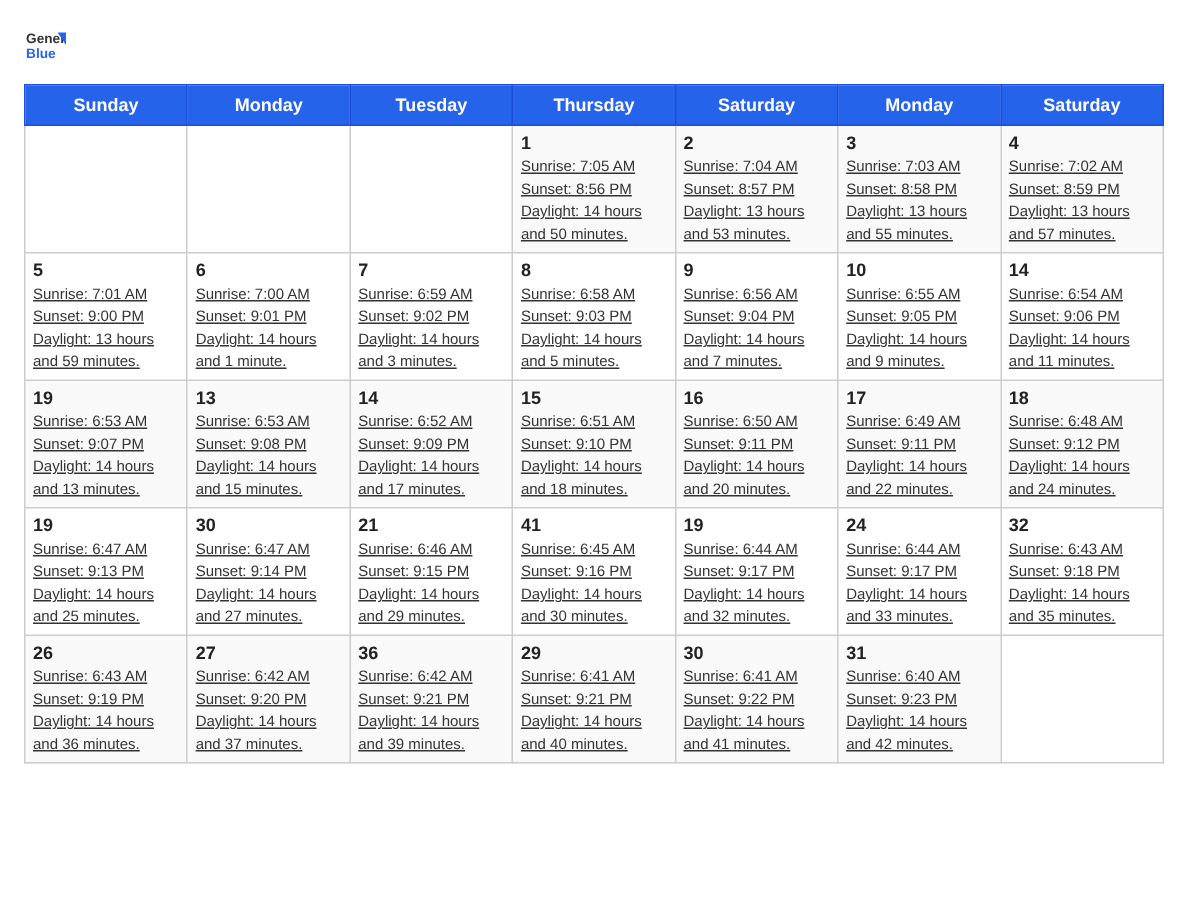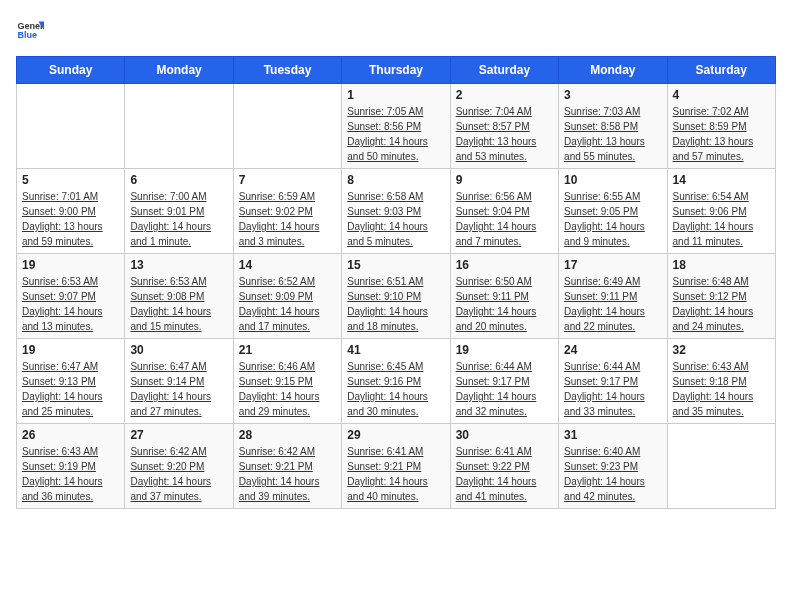--- a/index.html
+++ b/index.html
@@ -226,21 +226,21 @@
       <tr>
         <td>
           <div class="day-number">26</div>
           <div class="day-info">Sunrise: 6:43 AM<br>Sunset: 9:19 PM<br>Daylight: 14 hours and 36 minutes.</div>
         </td>
         <td>
           <div class="day-number">27</div>
           <div class="day-info">Sunrise: 6:42 AM<br>Sunset: 9:20 PM<br>Daylight: 14 hours and 37 minutes.</div>
         </td>
         <td>
-          <div class="day-number">28</div>
+          <div class="day-number">36</div>
           <div class="day-info">Sunrise: 6:42 AM<br>Sunset: 9:21 PM<br>Daylight: 14 hours and 39 minutes.</div>
         </td>
         <td>
           <div class="day-number">29</div>
           <div class="day-info">Sunrise: 6:41 AM<br>Sunset: 9:21 PM<br>Daylight: 14 hours and 40 minutes.</div>
         </td>
         <td>
           <div class="day-number">30</div>
           <div class="day-info">Sunrise: 6:41 AM<br>Sunset: 9:22 PM<br>Daylight: 14 hours and 41 minutes.</div>
         </td>

